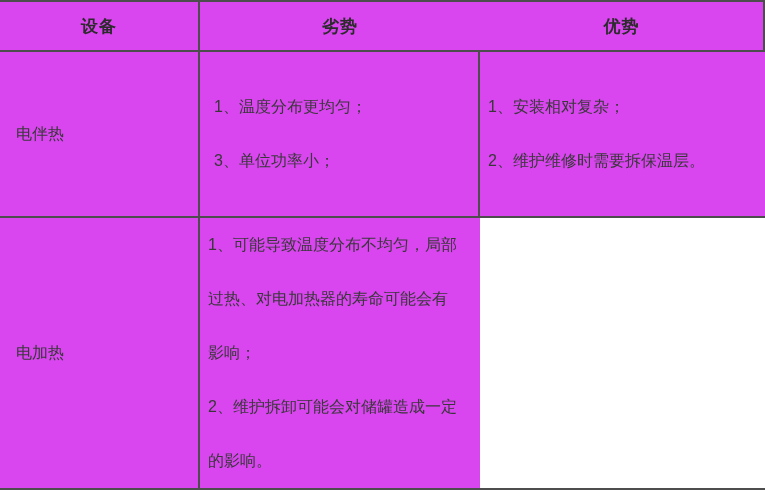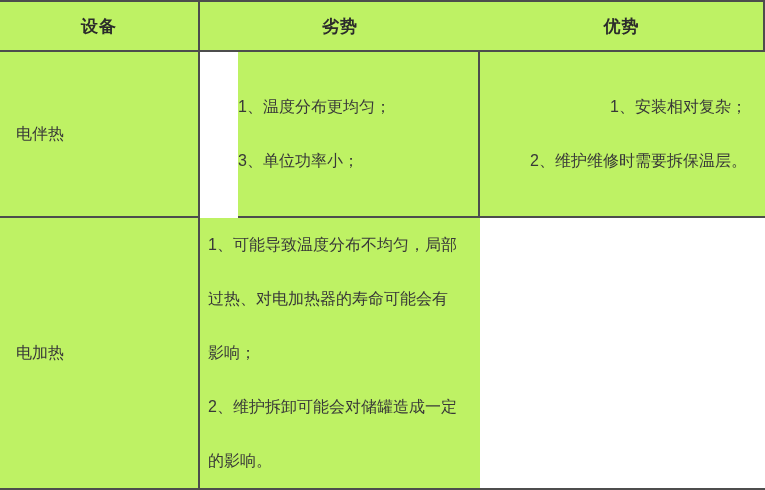--- a/index.html
+++ b/index.html
@@ -24,37 +24,37 @@
     grid-template-rows: 50px 166px 270px;
     border-top: 2px solid #4d4d4d;
     border-bottom: 2px solid #4d4d4d;
     background: #ffffff;
   }
   .cell {
     box-sizing: border-box;
     display: flex;
     flex-direction: column;
     justify-content: center;
-    background: #bef264;
+    background: #d946ef;
   }
   
   .vline { border-right: 2px solid #4d4d4d; }
   
   .hline { border-bottom: 2px solid #4d4d4d; }
 
   .hcell {
     align-items: center;
     font-weight: bold;
     font-size: 17px;
     color: #2b2b2b;
     letter-spacing: 1px;
   }
   .device-cell { padding-left: 16px; }
-  .adv-cell   { padding-right: 12px; margin-left: 38px; }
-  .dis-cell   { padding-left: 8px;  padding-right: 18px; align-items: flex-end; }
+  .adv-cell   { padding-left: 14px; padding-right: 12px; }
+  .dis-cell   { padding-left: 8px;  padding-right: 18px; }
 
   .device-label {
     font-size: 16px;
     color: #383838;
     margin: 0;
   }
   .item {
     margin: 0;
     font-size: 16px;
     line-height: 54px;

